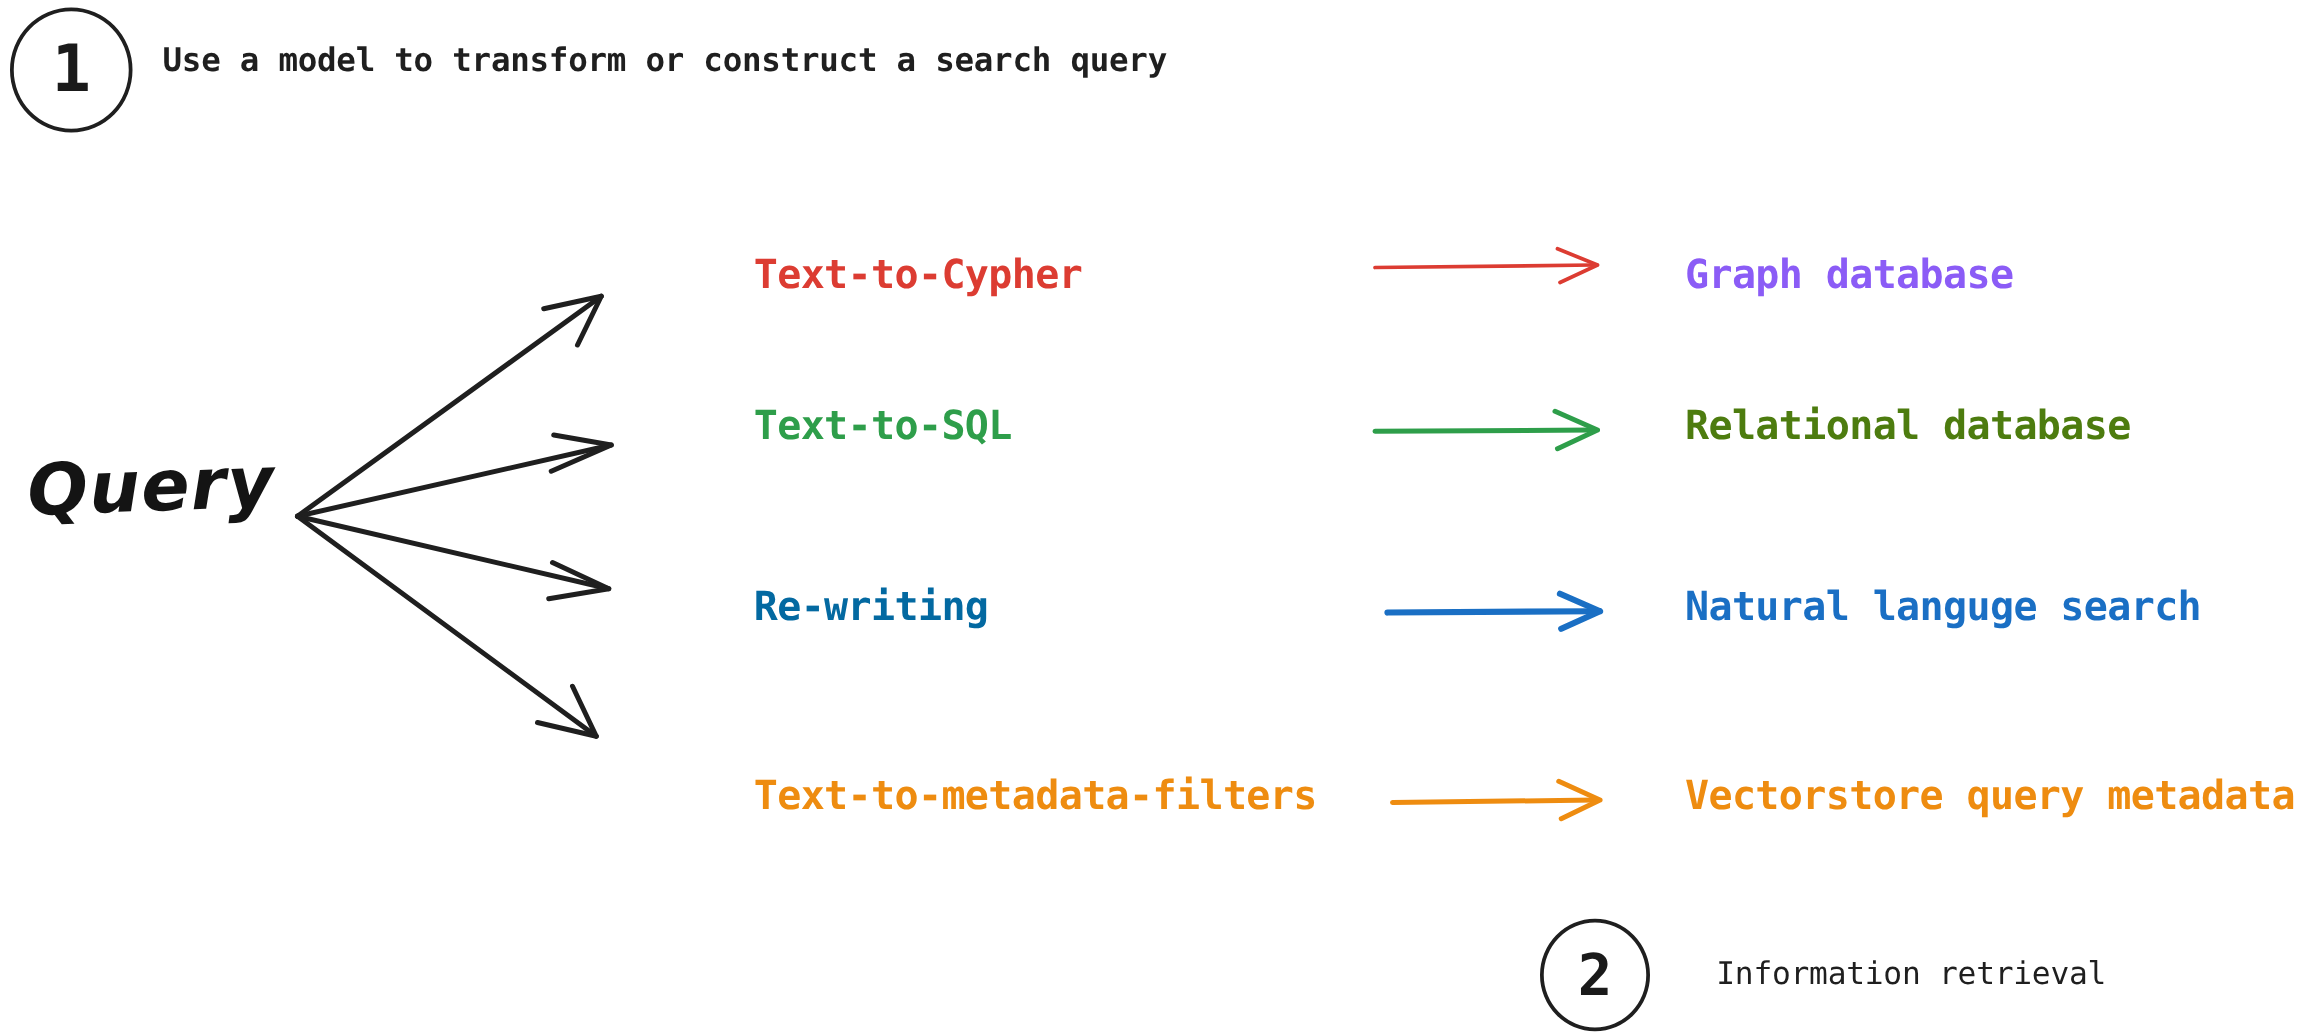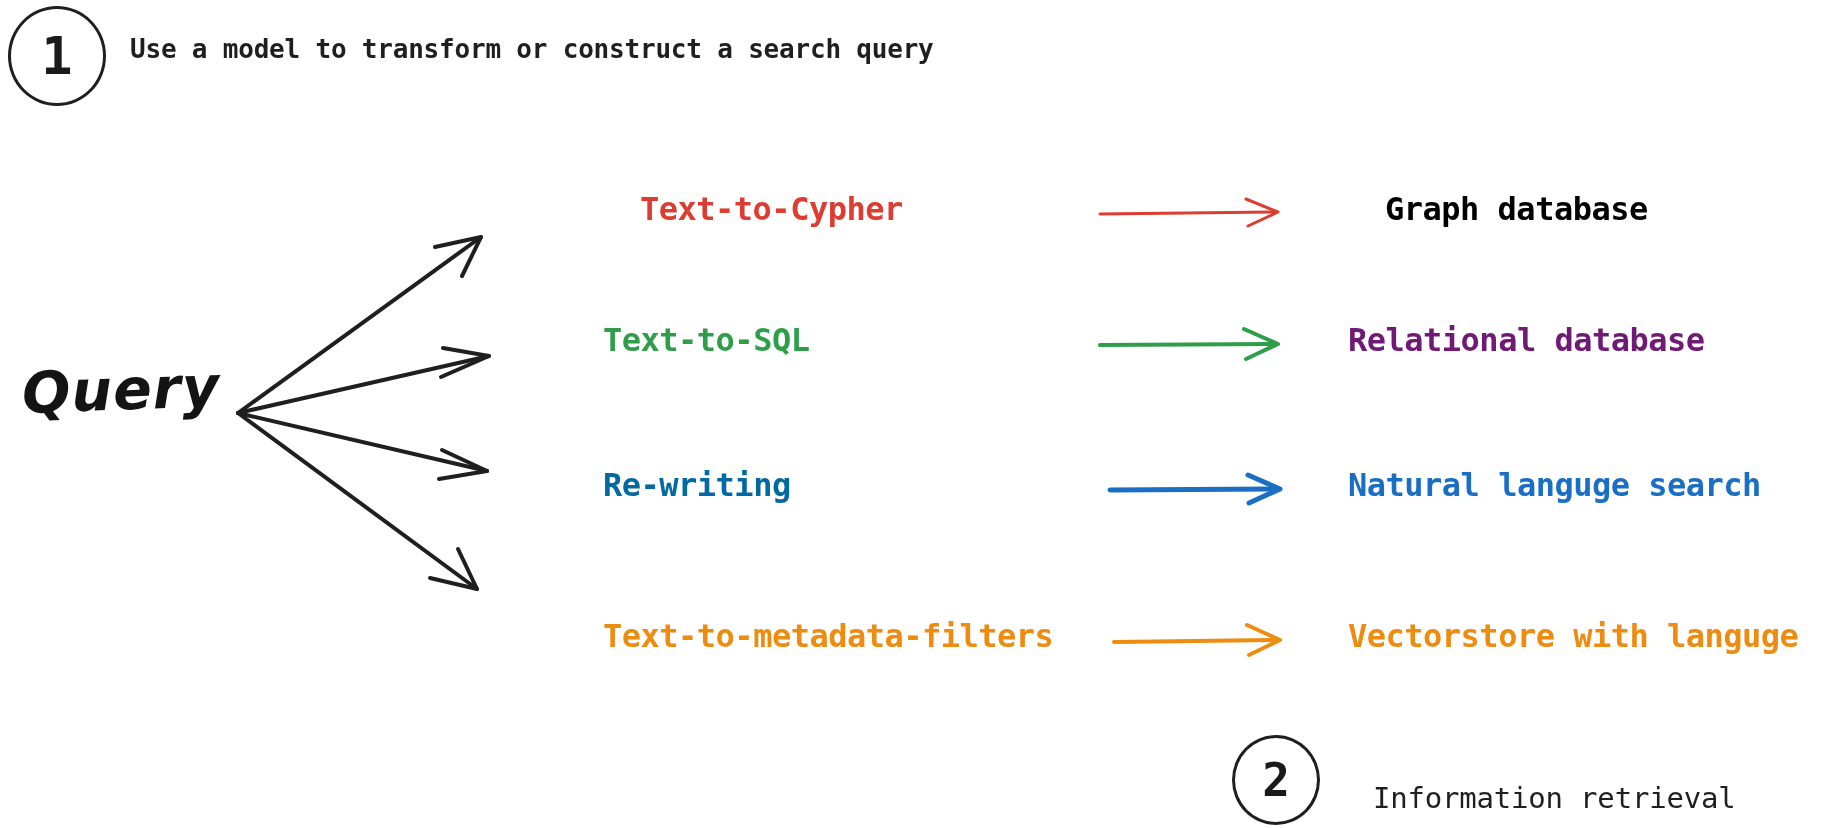--- a/index.html
+++ b/index.html
@@ -49,22 +49,22 @@
     letter-spacing: -0.2px;
   }
   #caption-1 {
     left: 130px;
     top: 34px;
     font-size: 26px;
     font-weight: 700;
   }
   #caption-2 {
     left: 1373px;
-    top: 781px;
-    font-size: 29px;
+    top: 764px;
+    font-size: 25px;
     font-weight: 500;
   }
 
   
   #query-label {
     position: absolute;
     left: 22px;
     top: 360px;
     font-family: "DejaVu Sans", sans-serif;
     font-size: 57px;
@@ -92,21 +92,21 @@
     position: absolute;
     font-family: "DejaVu Sans Mono", "Liberation Mono", monospace;
     font-size: 32px;
     font-weight: 600;
     white-space: nowrap;
     letter-spacing: -0.5px;
   }
   .col-left  { left: 603px;  }
   .col-right { left: 1348px; }
 
-  .row-r1 { top: 190px; margin-left: 37px; }
+  .row-r1 { top: 200px; }
   .row-r2 { top: 321px; text-align: center; }
   .row-r3 { top: 466px; }
   .row-r4 { top: 617px; text-align: right; }
 </style>
 </head>
 <body>
 
 <div id="canvas">
 
   <div id="badge-1" class="step-badge">
@@ -141,47 +141,47 @@
     </g>
   </svg>
 
   <div class="row-label col-left row-r1" style="color:#dc3c32">Text-to-Cypher</div>
   <svg class="row-arrow" style="position:absolute; left:1096px; top:192px; width:190px; height:44px;" viewBox="0 0 190 44">
     <g stroke="#dc3c32" fill="none" stroke-linecap="round" stroke-linejoin="round" stroke-width="3">
       <line x1="4" y1="22" x2="178" y2="20"></line>
       <path d="M182 20 L150 7 M182 20 L152 34"></path>
     </g>
   </svg>
-  <div class="row-label col-right row-r1" style="color:#000000">Graph database</div>
+  <div class="row-label col-right row-r1" style="color:#8b5cf6">Graph database</div>
 
   <div class="row-label col-left row-r2" style="color:#2e9e4a">Text-to-SQL</div>
   <svg class="row-arrow" style="position:absolute; left:1096px; top:323px; width:190px; height:44px;" viewBox="0 0 190 44">
     <g stroke="#2e9e4a" fill="none" stroke-linecap="round" stroke-linejoin="round" stroke-width="4">
       <line x1="4" y1="22" x2="178" y2="21"></line>
       <path d="M182 21 L148 6 M182 21 L150 36"></path>
     </g>
   </svg>
-  <div class="row-label col-right row-r2" style="color:#701a75">Relational database</div>
+  <div class="row-label col-right row-r2" style="color:#4d7c0f">Relational database</div>
 
   <div class="row-label col-left row-r3" style="color:#0369a1">Re-writing</div>
   <svg class="row-arrow" style="position:absolute; left:1106px; top:468px; width:190px; height:44px;" viewBox="0 0 190 44">
     <g stroke="#1a6fc4" fill="none" stroke-linecap="round" stroke-linejoin="round" stroke-width="5">
       <line x1="4" y1="22" x2="170" y2="21"></line>
       <path d="M174 21 L142 7 M174 21 L143 35"></path>
     </g>
   </svg>
   <div class="row-label col-right row-r3" style="color:#1a6fc4">Natural languge search</div>
 
   <div class="row-label col-left row-r4" style="color:#ee8c10">Text-to-metadata-filters</div>
   <svg class="row-arrow" style="position:absolute; left:1110px; top:619px; width:190px; height:44px;" viewBox="0 0 190 44">
     <g stroke="#ee8c10" fill="none" stroke-linecap="round" stroke-linejoin="round" stroke-width="4">
       <line x1="4" y1="23" x2="166" y2="21"></line>
       <path d="M170 21 L137 6 M170 21 L139 36"></path>
     </g>
   </svg>
-  <div class="row-label col-right row-r4" style="color:#ee8c10">Vectorstore with languge</div>
+  <div class="row-label col-right row-r4" style="color:#ee8c10">Vectorstore query metadata</div>
 
   <div id="badge-2" class="step-badge">
     <span class="num">2</span>
   </div>
   <div id="caption-2" class="step-caption">Information retrieval</div>
 
 </div>
 
 </body></html>

